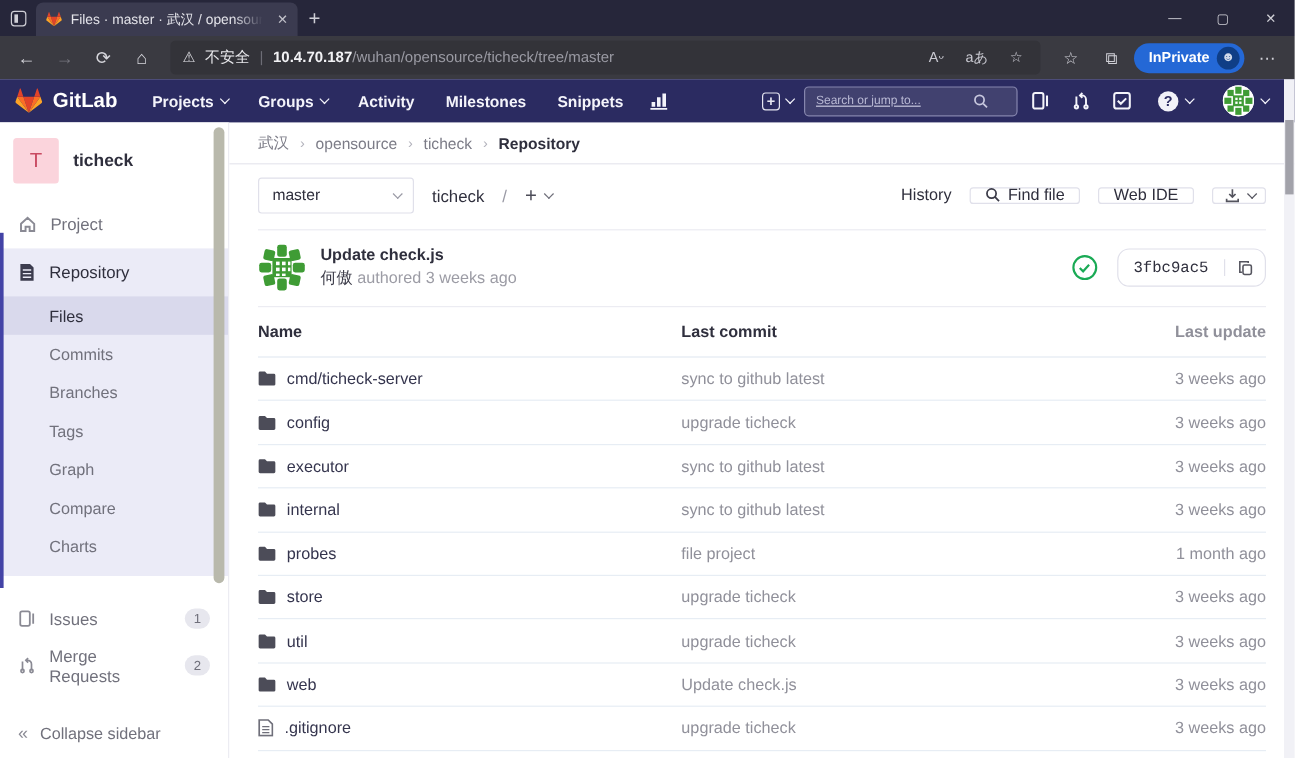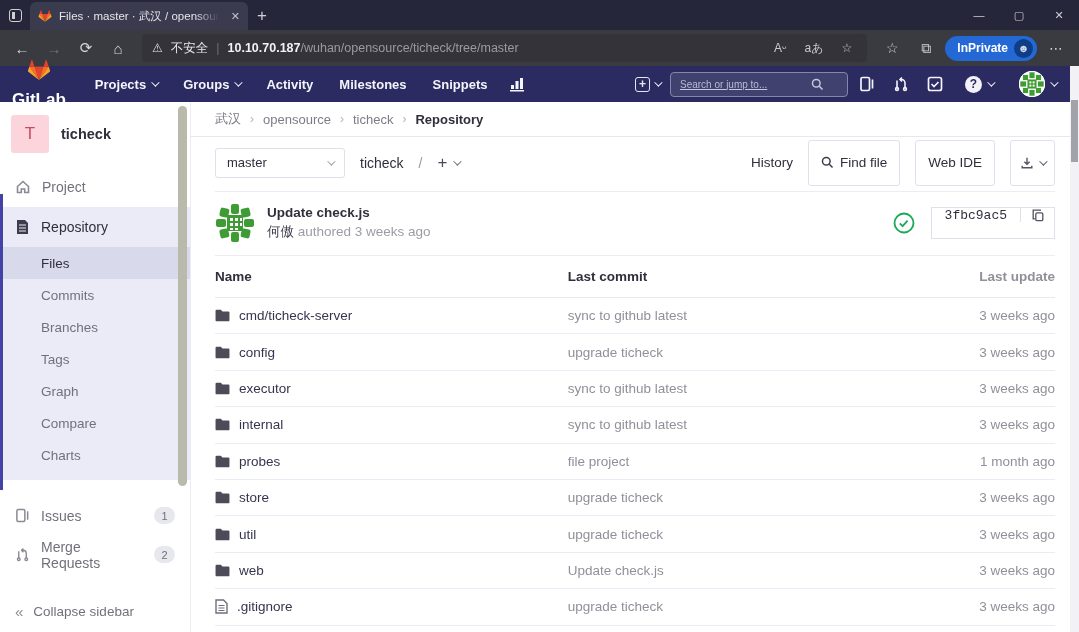--- a/index.html
+++ b/index.html
@@ -29,21 +29,21 @@
   .addr .host { color:#f2f2f5; font-weight:700; }
   .addr .path { color:#9a9aa3; }
   .addr .spacer { flex:1; }
   .addr .mini { color:#c9c9d1; font-size:12px; padding:0 5px; }
   .chromeic { width:30px; height:28px; display:flex; align-items:center; justify-content:center; color:#cfcfd6; font-size:14px; }
   .inprivate { background:#2468d6; color:#fff; border-radius:14px; height:25px; display:flex; align-items:center; gap:6px; padding:0 4px 0 12px; font-size:12px; font-weight:700; }
   .inprivate .av { width:19px; height:19px; border-radius:50%; background:#0f3e86; display:flex; align-items:center; justify-content:center; font-size:11px; color:#cfd9ea; }
 
   
   .glnav { height:36px; background:#2b2b61; display:flex; align-items:center; padding:0 12px; gap:4px; color:#f4f4fb; }
-  .brand { display:flex; align-items:center; gap:8px; margin-right:14px;flex-direction:column; }
+  .brand { display:flex; align-items:center; gap:8px; margin-right:14px; }
   .brand .bname { font-size:17px; font-weight:700; color:#fff; }
   .glitem { font-size:13px; font-weight:600; padding:0 11px; display:flex; align-items:center; gap:5px; height:36px; }
   .chev { width:6px; height:6px; border-right:1.5px solid currentColor; border-bottom:1.5px solid currentColor; transform:rotate(45deg) translateY(-2px); display:inline-block; }
   .glspacer { flex:1; }
   .glic { width:30px; height:30px; display:flex; align-items:center; justify-content:center; }
   .plusbox { display:flex; align-items:center; gap:4px; padding:0 6px; }
   .plusbox .pb { width:15px; height:15px; border:1.5px solid #e7e7f2; border-radius:3px; display:flex; align-items:center; justify-content:center; font-size:12px; line-height:1; color:#e7e7f2; font-weight:700; }
   .glsearch { width:178px; height:25px; background:#41416f; border:1px solid #8585ad; border-radius:4px; display:flex; align-items:center; padding:0 9px; gap:6px; }
   .glsearch input { background:transparent; border:none; outline:none; color:#c7c7de; font-size:10px; width:125px; font-family:inherit;text-decoration:underline; }
   .glsearch input::placeholder { color:#b9b9d4; }
@@ -81,31 +81,31 @@
 
   .treectl { height:51px; display:flex; align-items:center; padding:0 24px; gap:15px; }
   .branchsel { width:130px; height:30px; border:1px solid #e0e0ea; border-radius:3px; display:flex; align-items:center; padding:0 11px; font-size:13px; color:#2f2f3d;text-align:right; }
   .branchsel .chev { margin-left:auto; color:#9a9aa5; }
   .pathlink { font-size:14px; color:#2f2f3d; text-decoration:none; }
   .slash { color:#9a9aa5; font-size:14px; }
   .plusdd { display:flex; align-items:center; gap:6px; color:#4c4c58; font-size:17px; }
   .plusdd .chev { color:#6f6f7a; }
   .tspacer { flex:1; }
   .txtbtn { font-size:13.5px; color:#2f2f3d; }
-  .btn { height:46px; border:1px solid #e0e0ea; border-radius:3px; background:#fff; display:flex; align-items:center; gap:6px; padding:0 12px; font-size:13.5px; color:#2f2f3d; }
+  .btn { height:14px; border:1px solid #e0e0ea; border-radius:3px; background:#fff; display:flex; align-items:center; gap:6px; padding:0 12px; font-size:13.5px; color:#2f2f3d; }
   .btn.iconly { padding:0 9px; gap:5px; color:#54545e; }
 
   .commitbox { margin:3px 24px 0; border-top:1px solid #ececf2; border-bottom:1px solid #ececf2; padding:11px 0 12px; display:flex; align-items:center; }
   .cmeta { margin-left:12px; }
   .ctitle { font-size:13.5px; font-weight:700; color:#2f2f3d; }
   .cauth { font-size:13.5px; margin-top:3px; }
   .cauth .who { color:#3c3c49; }
   .cauth .rest { color:#9c9ca5;text-align:center; }
   .cright { margin-left:auto; display:flex; align-items:center; gap:16px; }
-  .hashgrp { display:flex; align-items:flex-start; border:1px solid #e0e0ea; border-radius:0; height:32px; }
+  .hashgrp { display:flex; align-items:center; border:1px solid #e0e0ea; border-radius:10px; height:32px; }
   .hash { display:flex; align-items:center; padding:0 13px; font-family:"Liberation Mono","DejaVu Sans Mono",monospace; font-size:13px; color:#2f2f3d; }
   .copybtn { width:34px; border-left:1px solid #e0e0ea; display:flex; align-items:center; justify-content:center; }
 
   .ftable { margin:0 24px; }
   .thead { display:flex; height:42px; align-items:center; border-bottom:1px solid #e3eaf2; font-size:13.5px; font-weight:600; color:#2f2f3d; }
   .trow { display:flex; height:36.4px; align-items:center; border-bottom:1px solid #e7edf4; font-size:13.5px; }
   .cell.name { width:42%; display:flex; align-items:center; gap:9px; }
   .cell.commit { width:36%; }
   .cell.update { width:22%; text-align:right; }
   .fname { color:#35354e; text-decoration:none; }
@@ -144,21 +144,21 @@
 
 <div class="toolbar">
   <div class="navbtn">←</div>
   <div class="navbtn dim">→</div>
   <div class="navbtn">⟳</div>
   <div class="navbtn">⌂</div>
   <div class="addr">
     <span class="warn">⚠</span>
     <span class="sec">不安全</span>
     <span class="pipe">|</span>
-    <span><span class="host">10.10.70.187</span><span class="path">/wuhan/opensource/ticheck/tree/master</span></span>
+    <span><span class="host">10.4.70.187</span><span class="path">/wuhan/opensource/ticheck/tree/master</span></span>
     <span class="spacer"></span>
     <span class="mini">A​ᵕ</span>
     <span class="mini">aあ</span>
     <span class="mini">☆</span>
   </div>
   <div class="chromeic">☆</div>
   <div class="chromeic">⧉</div>
   <div class="inprivate">
     <span>InPrivate</span>
     <span class="av">☻</span>

